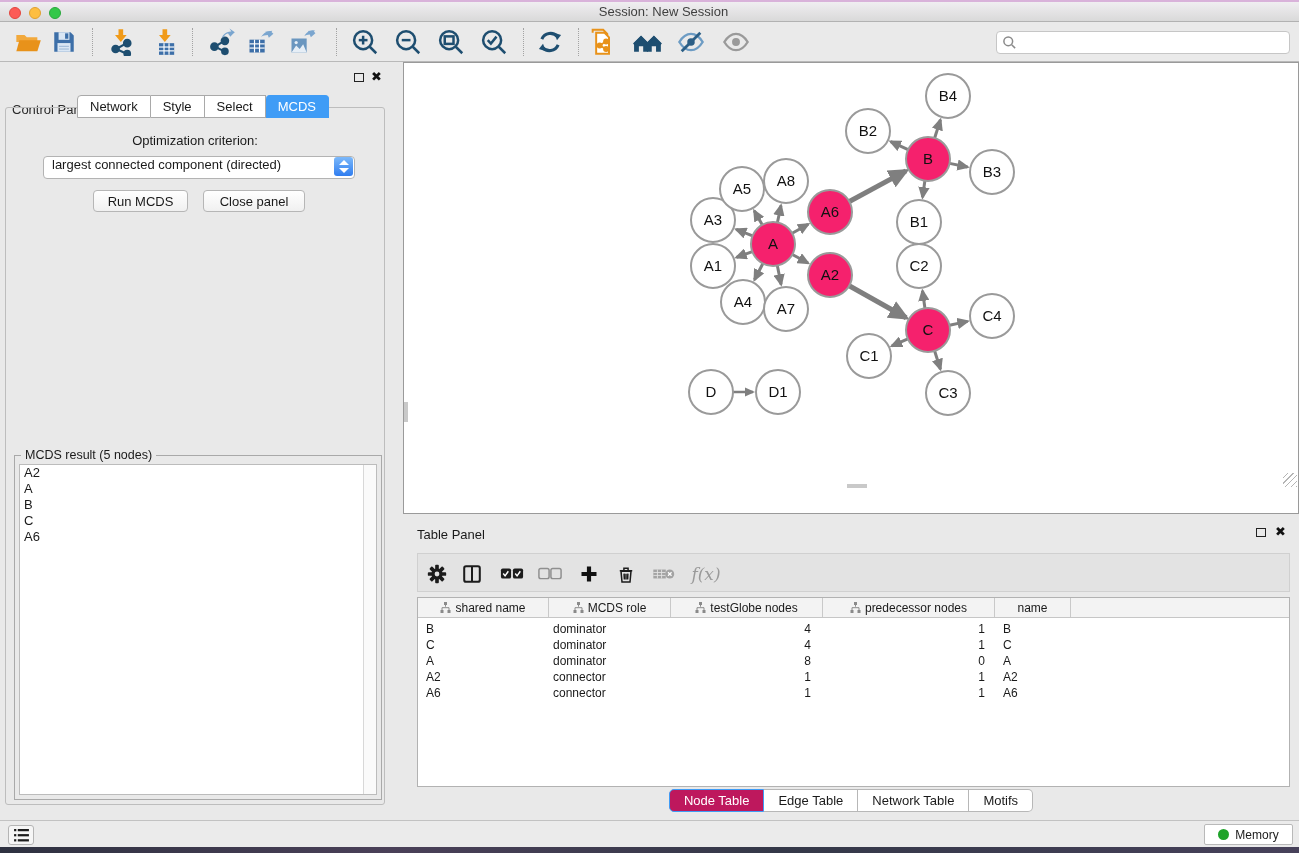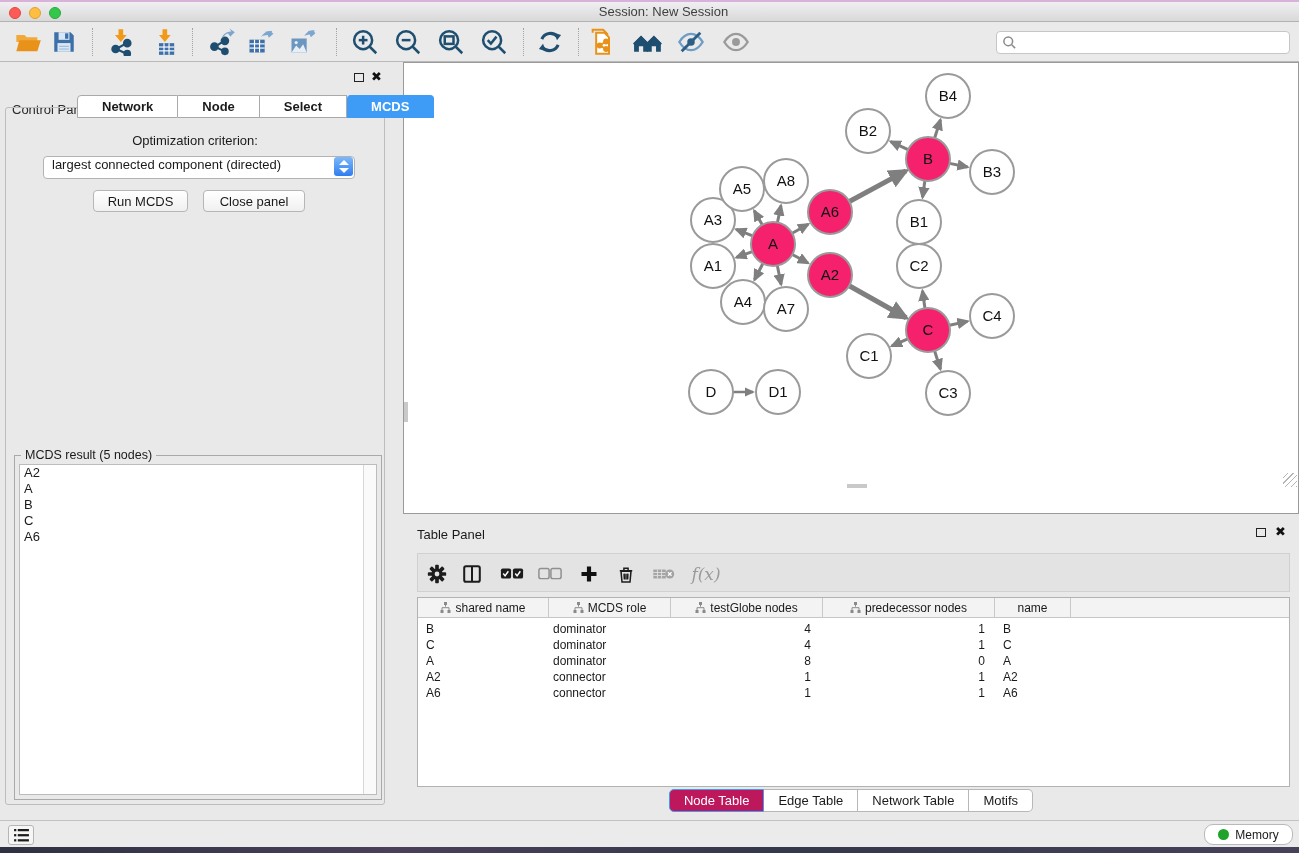--- a/index.html
+++ b/index.html
@@ -28,22 +28,22 @@
 
   
   .control-panel { position:absolute; left:0; top:62px; width:390px; height:756px; background:#e9e9e9; }
   .panel-head { position:absolute; left:0; top:0; width:100%; height:26px; }
   .panel-title { position:absolute; left:12px; top:4px; font-size:13px; color:#2a2a2a;margin-top:36px; }
   .float-ic { position:absolute; top:11px; width:10px; height:9px; border:1.6px solid #222; }
   .close-ic { position:absolute; top:8px; font-size:13px; font-weight:bold; color:#111; line-height:14px; }
   .cp-float { right:26px; } .cp-close { right:8px; }
   .cp-border { position:absolute; left:5px; top:45px; width:380px; height:698px; border:1px solid #bdbdbd; border-radius:3px; }
   .cp-tabs { position:absolute; left:77px; top:33px; height:23px; display:flex; z-index:2; }
-  .tab { height:23px; padding:0 24px; display:flex; align-items:center; background:#fff; border:1px solid #a9a9a9; border-left:none;
-    font-size:13px;font-weight:bold; }
+  .tab { height:23px; padding:0 12px; display:flex; align-items:center; background:#fff; border:1px solid #a9a9a9; border-left:none;
+    font-size:13px; }
   .tab:first-child { border-left:1px solid #a9a9a9; border-radius:4px 0 0 0; }
   .tab:last-child { border-radius:0 4px 0 0; }
   .tab.selected { background:#3f9cf6; color:#fff; border-color:#3f9cf6; border-radius:4px 4px 0 0; }
   .opt-label { position:absolute; left:0; top:71px; width:100%; text-align:center; font-size:13px; }
   .dropdown { position:absolute; left:43px; top:94px; width:312px; height:23px; background:#fff; border:1px solid #b3b3b3; border-radius:4px; display:flex; align-items:flex-start; }
   .dd-text { flex:1; padding-left:8px; font-size:13px; white-space:nowrap; overflow:hidden; }
   .dd-stepper { width:19px; height:19px; margin-right:1px; border-radius:3px; background:linear-gradient(#7cb9fa,#2f7df0); position:relative; }
   .dd-stepper i { position:absolute; left:4.5px; width:0; height:0; border-left:5px solid transparent; border-right:5px solid transparent; }
   .dd-up { top:3px; border-bottom:5px solid #fff; }
   .dd-down { bottom:3px; border-top:5px solid #fff; }
@@ -86,21 +86,21 @@
   .tp-tabs { position:absolute; left:0; right:0; bottom:6px; display:flex; justify-content:center; }
   .tp-tab { height:23px; padding:0 14px; display:flex; align-items:center; font-size:13px; background:#fff; border:1px solid #b7b7b7; border-left:none; }
   .tp-tab:first-child { border-left:1px solid #b7b7b7; border-radius:5px 0 0 5px; }
   .tp-tab:last-child { border-radius:0 5px 5px 0; }
   .tp-tab.selected { background:#be185d; color:#fff; border-color:#3f9cf6; }
 
   
   .status-bar { position:absolute; left:0; top:820px; width:1299px; height:27px; background:#ebebeb; border-top:1px solid #c2c2c2; }
   .list-btn { position:absolute; left:8px; top:4px; width:26px; height:20px; background:#f6f6f6; border:1px solid #b5b5b5; border-radius:3px;
     display:flex; align-items:center; justify-content:center; }
-  .memory-btn { position:absolute; right:6px; top:3px; width:89px; height:21px; background:#fff; border:1px solid #b9b9b9; border-radius:9px;
+  .memory-btn { position:absolute; right:6px; top:3px; width:89px; height:21px; background:#fff; border:1px solid #b9b9b9; border-radius:2px;
     display:flex; align-items:center; justify-content:center; gap:6px; font-size:12px; }
   .mem-dot { width:11px; height:11px; border-radius:50%; background:#1fa32a; }
   .desktop-strip { position:absolute; left:0; top:847px; width:1299px; height:6px;
     background:linear-gradient(90deg,#2e3140,#4a4058 30%,#343848 60%,#47415a); }
 </style>
 </head>
 <body>
 
 <div class="app">
 
@@ -294,21 +294,21 @@
 
   <div class="control-panel">
     <div class="panel-head">
       <span class="panel-title">Control Panel</span>
       <span class="float-ic cp-float"></span>
       <span class="close-ic cp-close">✖</span>
     </div>
     <div class="cp-border"></div>
     <div class="cp-tabs">
         <div class="tab">Network</div>
-        <div class="tab">Node</div>
+        <div class="tab">Style</div>
         <div class="tab">Select</div>
         <div class="tab selected">MCDS</div>
       </div>
     <div class="opt-label">Optimization criterion:</div>
     <div class="dropdown">
       <span class="dd-text">largest connected component (directed)</span>
       <span class="dd-stepper">
           <i class="dd-up"></i>
           <i class="dd-down"></i>
         </span>

